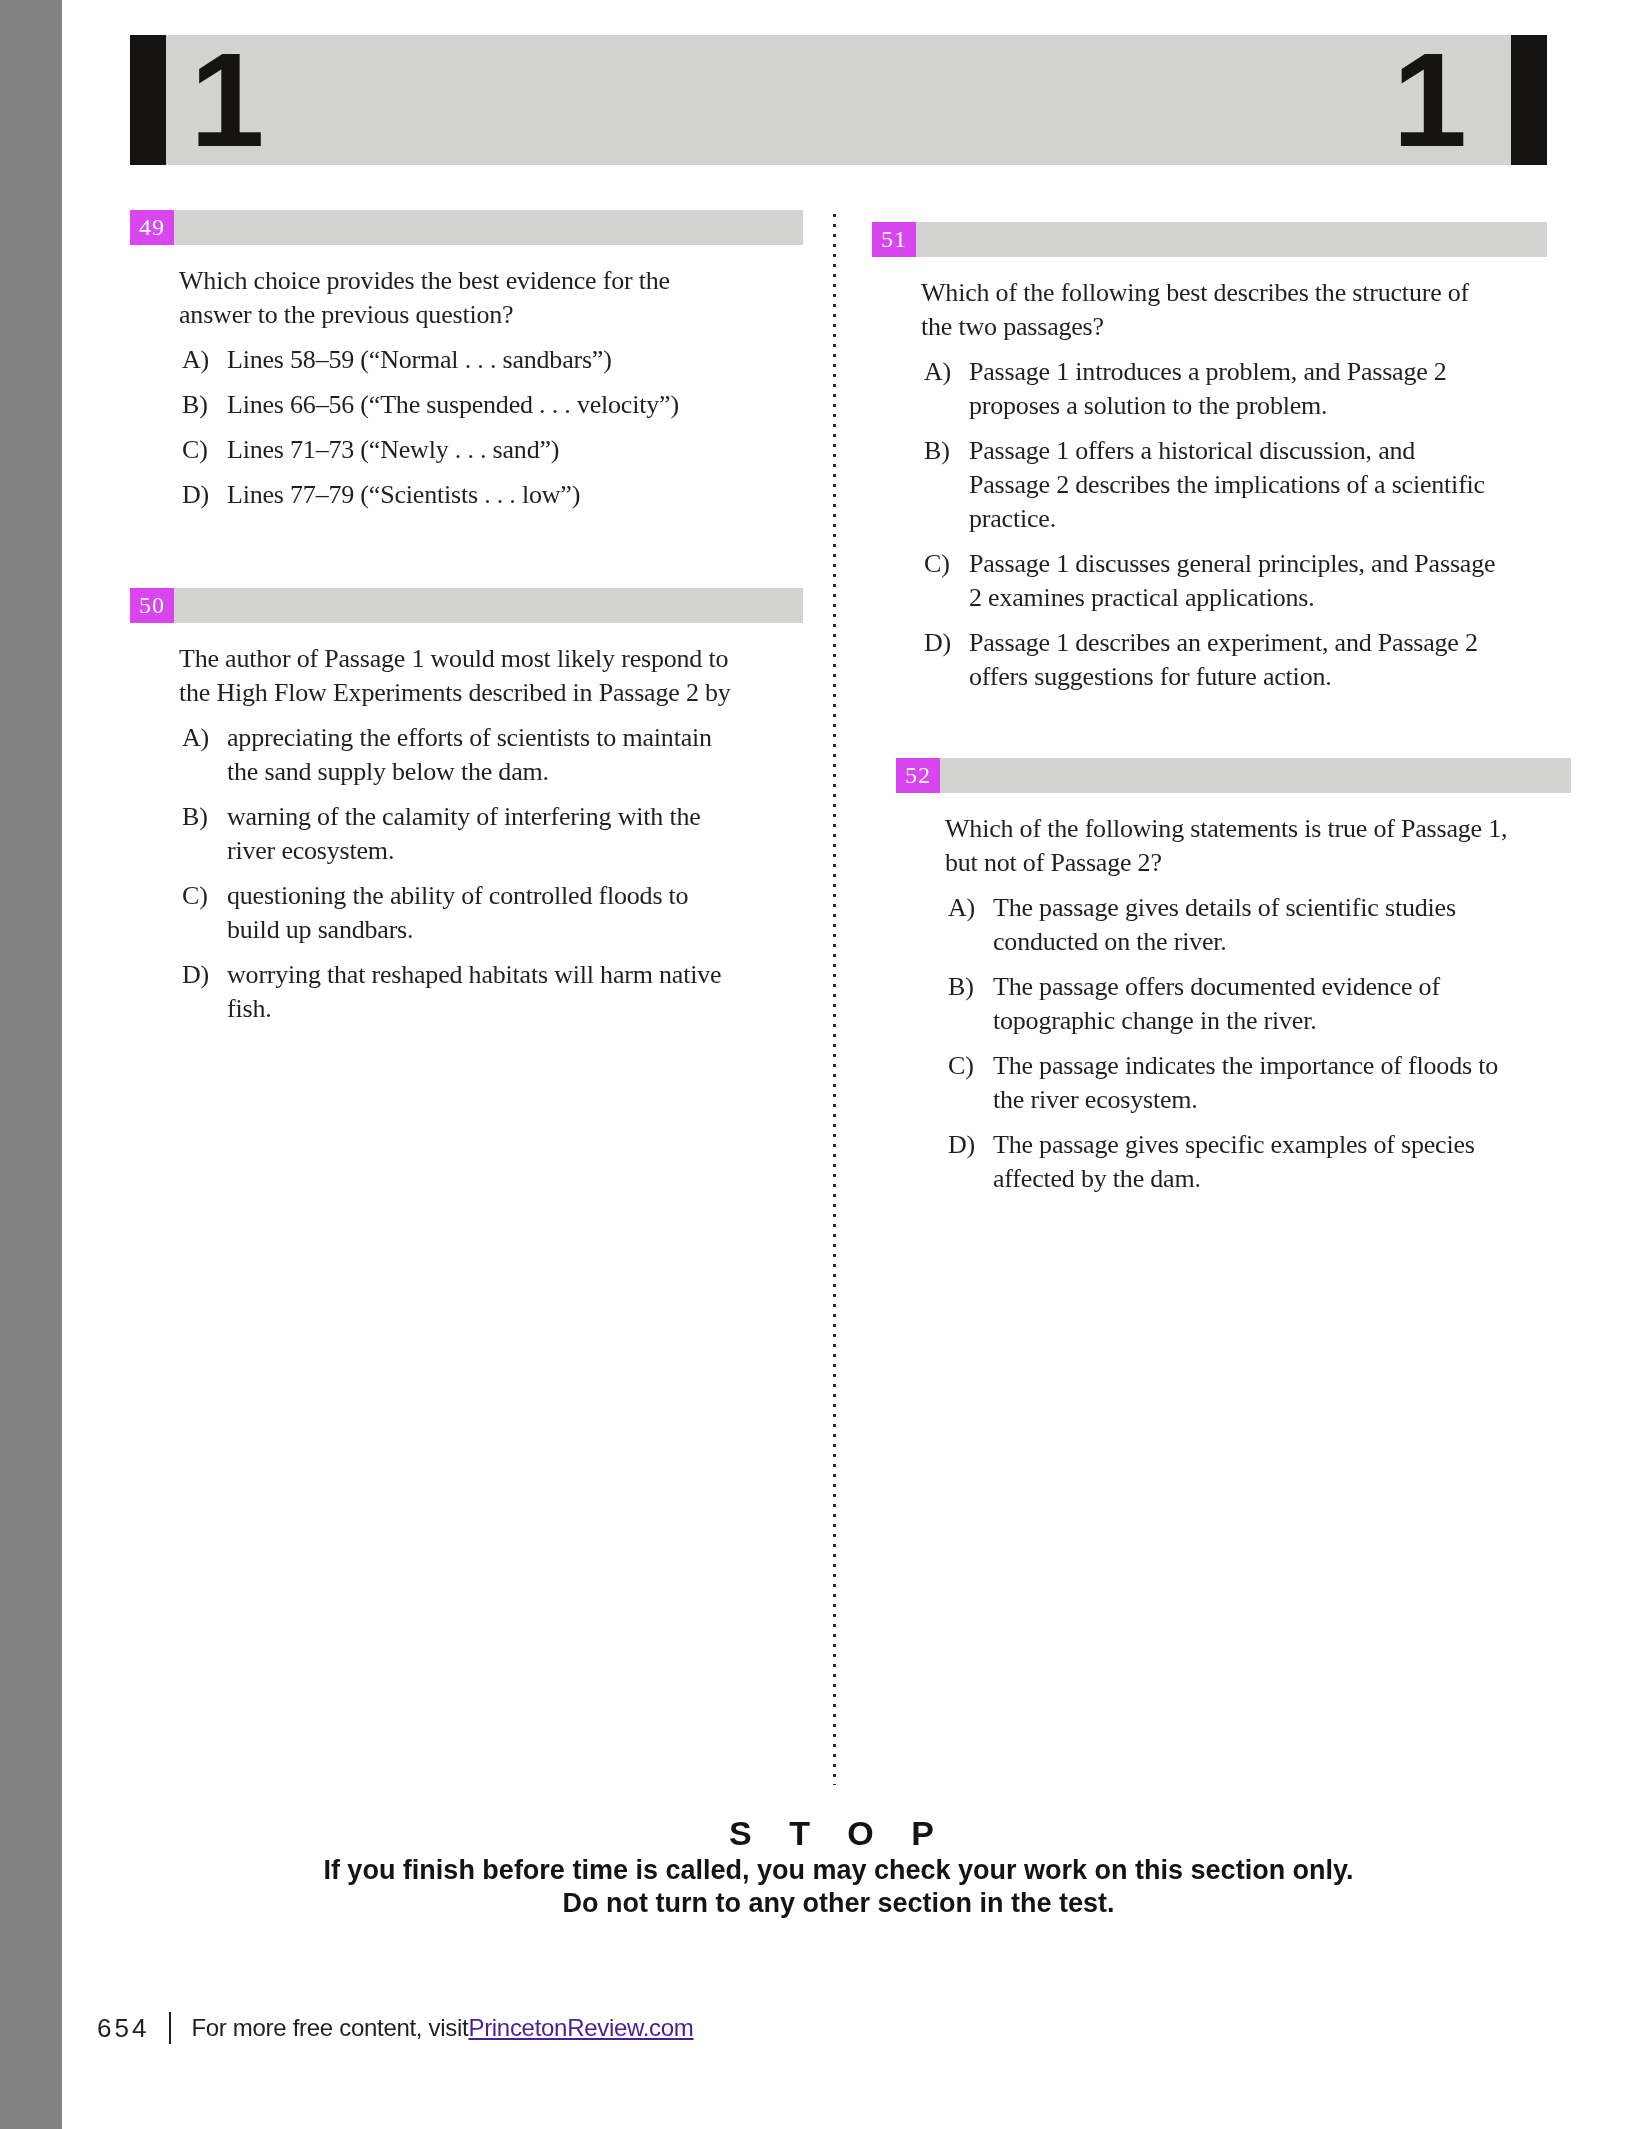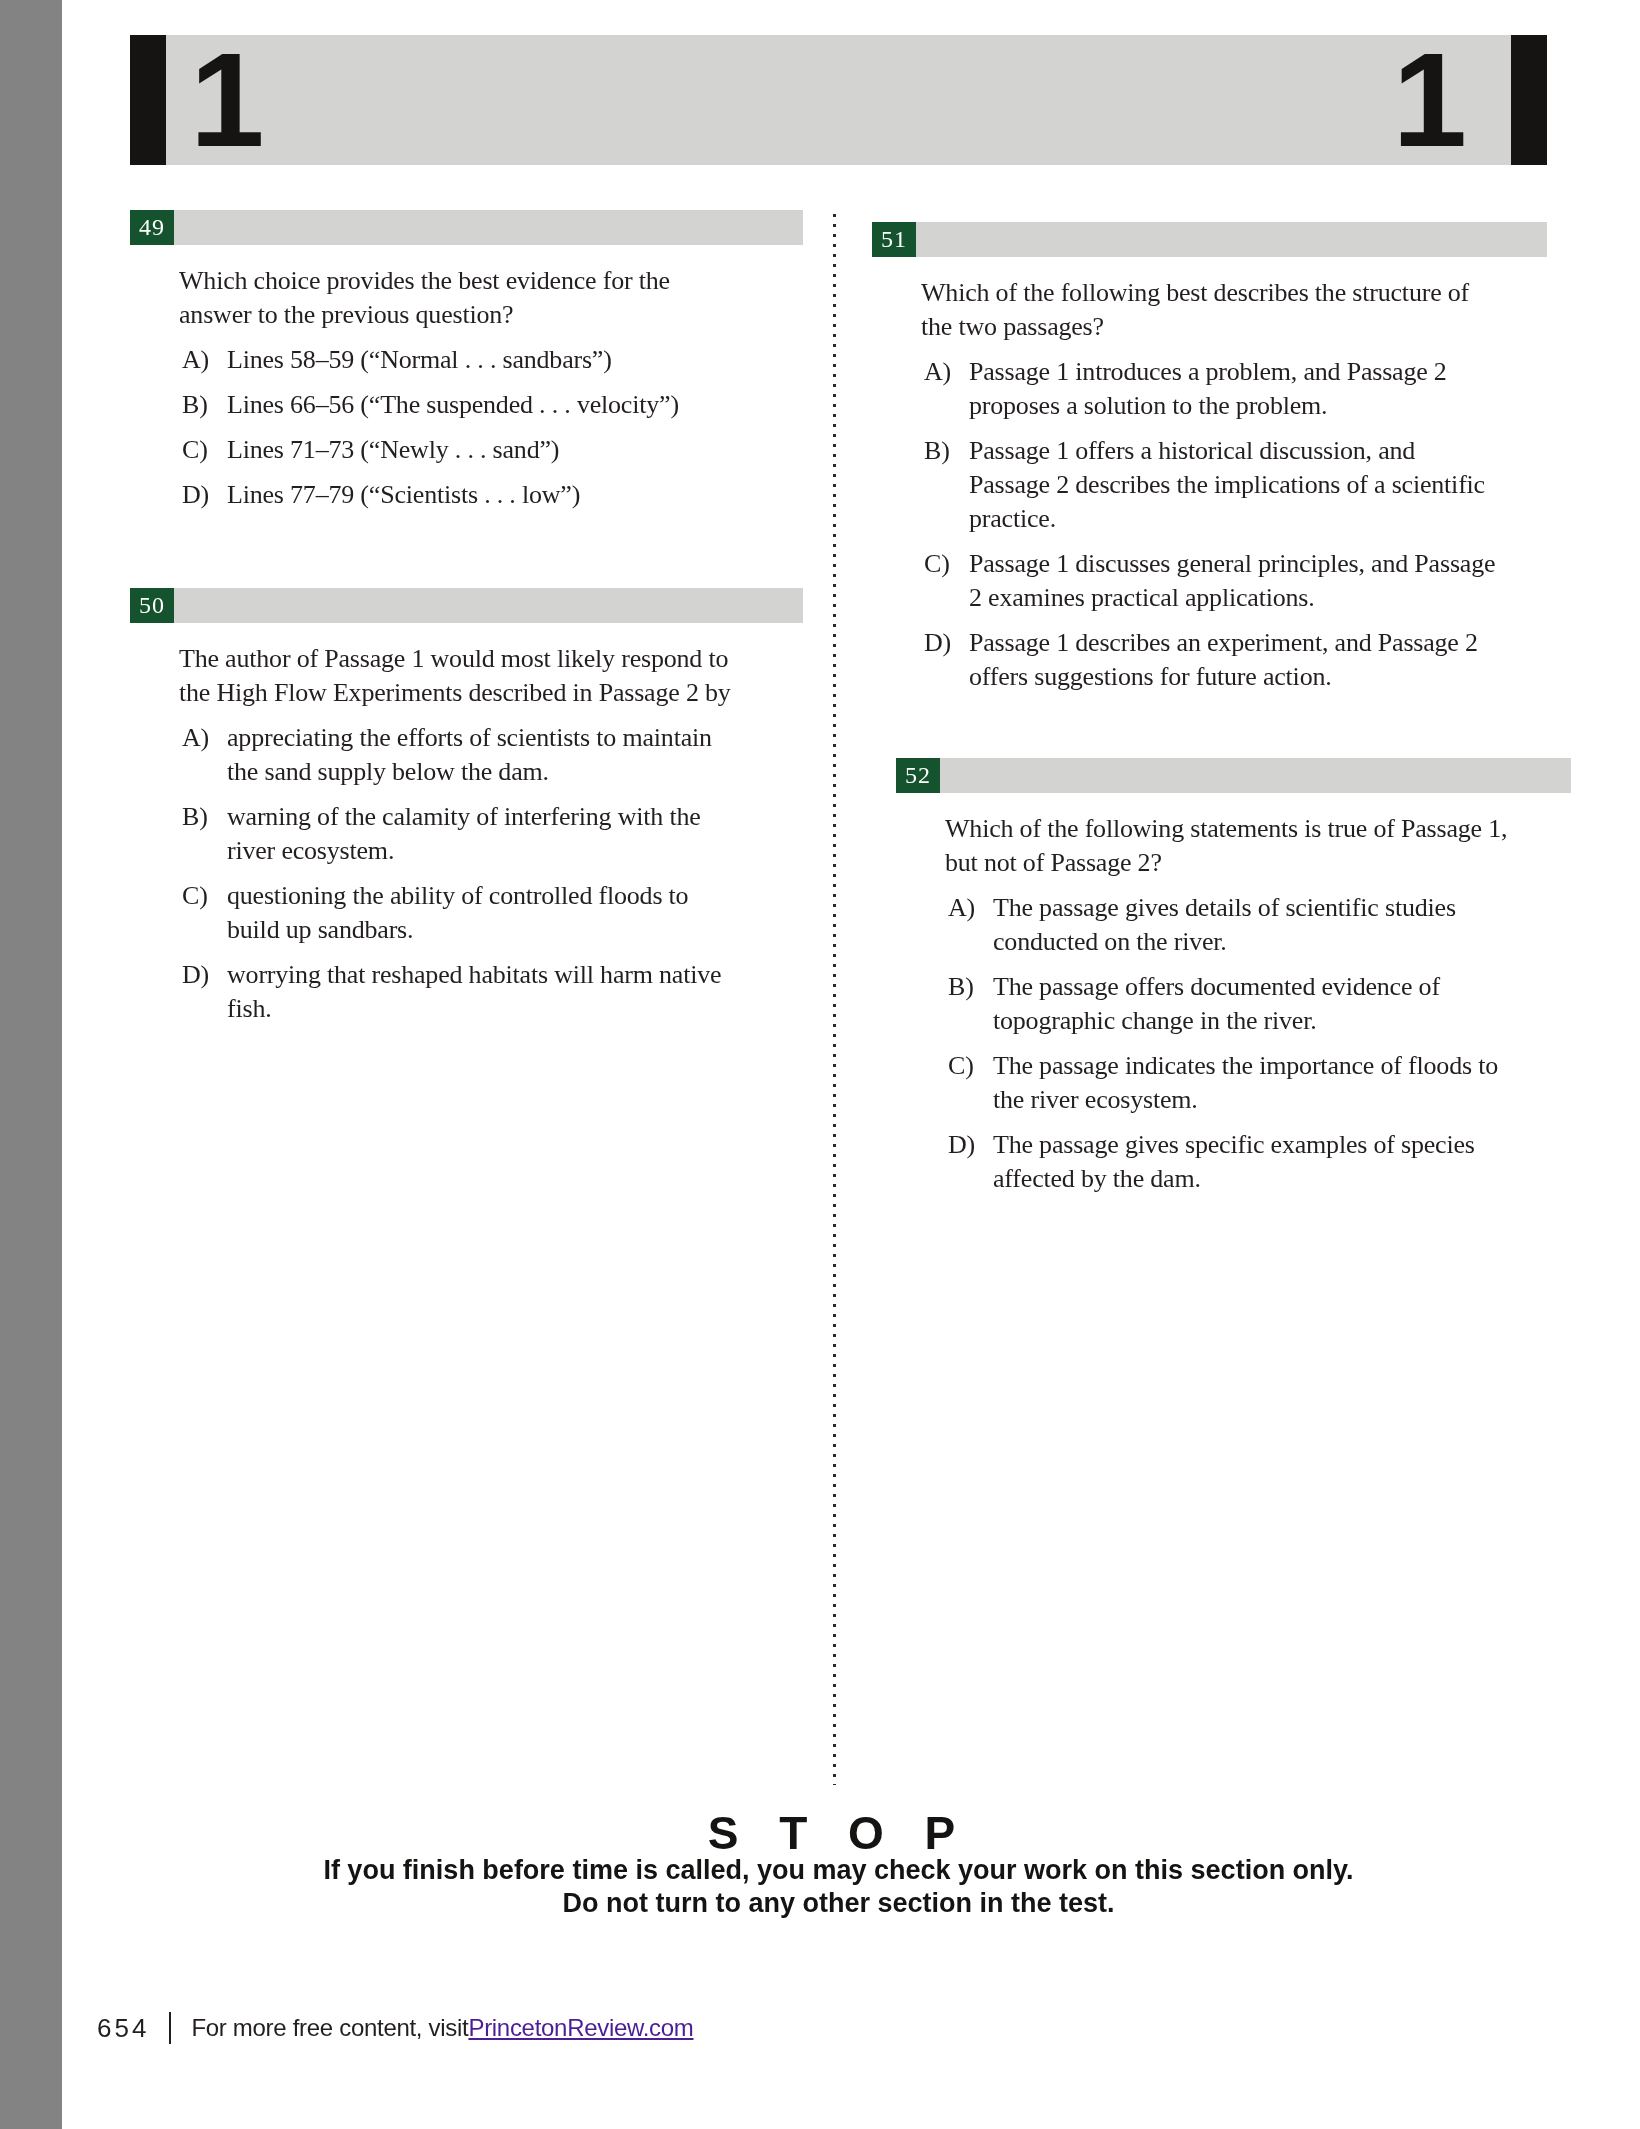--- a/index.html
+++ b/index.html
@@ -23,42 +23,42 @@
   .header-digit.right { right:80px; }
 
   
   .question { position:absolute; font-size:26px; line-height:34px; letter-spacing:-0.2px; }
   #q49 { left:130px; top:210px; width:673px; }
   #q50 { left:130px; top:588px; width:673px; }
   #q51 { left:872px; top:210px; width:675px;margin-top:12px; }
   #q52 { left:896px; top:758px; width:675px; }
   .q-header { position:relative; height:35px; }
   .q-num {
-    position:absolute; left:0; top:0; width:44px; height:35px; background:#14532d;
+    position:absolute; left:0; top:0; width:44px; height:35px; background:#d946ef;
     color:#ffffff; font-size:24px; line-height:34px; text-align:center; letter-spacing:1px;
   }
   .q-bar { position:absolute; left:44px; right:0; top:0; height:35px; background:#d3d3d1; }
   .q-stem { margin:19px 0 0 49px; white-space:pre-line; }
   .choices { margin-left:52px; }
   .choice { display:flex; margin-top:11px; }
   .choice-letter { flex:0 0 45px; width:45px; }
   .choice-text { white-space:pre-line; }
 
   
   .col-divider {
     position:absolute; left:833px; top:214px; width:3px; height:1571px;
     background-image:repeating-linear-gradient(to bottom, #2a2a2a 0px, #2a2a2a 3px, transparent 3px, transparent 10px);
   }
 
   
   .stop-block {
     position:absolute; left:130px; top:1812px; width:1417px; text-align:center;
     font-family:"Liberation Sans", sans-serif; font-weight:bold; color:#161412;
   }
-  .stop-title { font-size:46px; line-height:42px; letter-spacing:14px; }
+  .stop-title { font-size:34px; line-height:42px; letter-spacing:14px; }
   .stop-sub { font-size:27px; line-height:33px; }
   .stop-sub.first { }
 
   
   .footer {
     position:absolute; left:97px; top:2012px; height:32px; display:flex; align-items:center;
     font-family:"Liberation Sans", sans-serif; font-size:24px; letter-spacing:-0.3px; color:#231f20;
   }
   .footer-page { font-weight:normal; font-size:26px; letter-spacing:3px; }
   .footer-divider { width:2px; height:32px; background:#231f20; margin:0 20px; }

